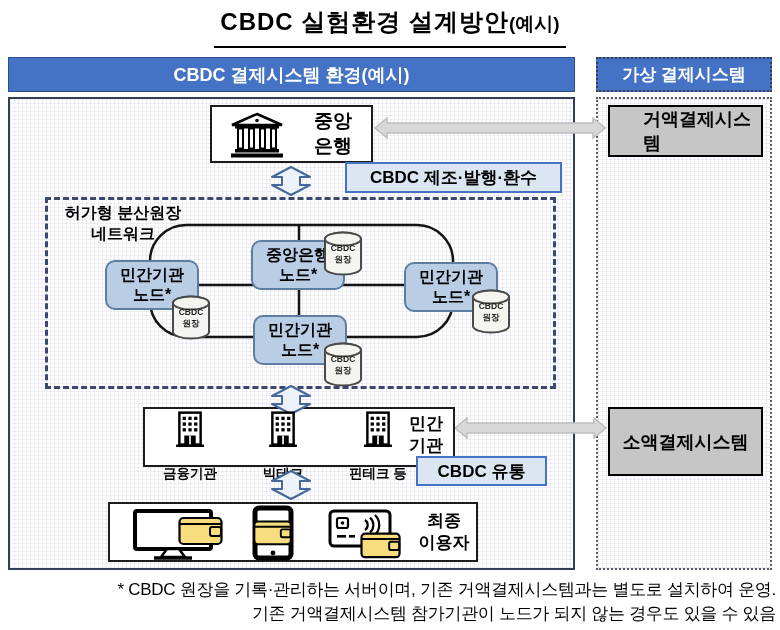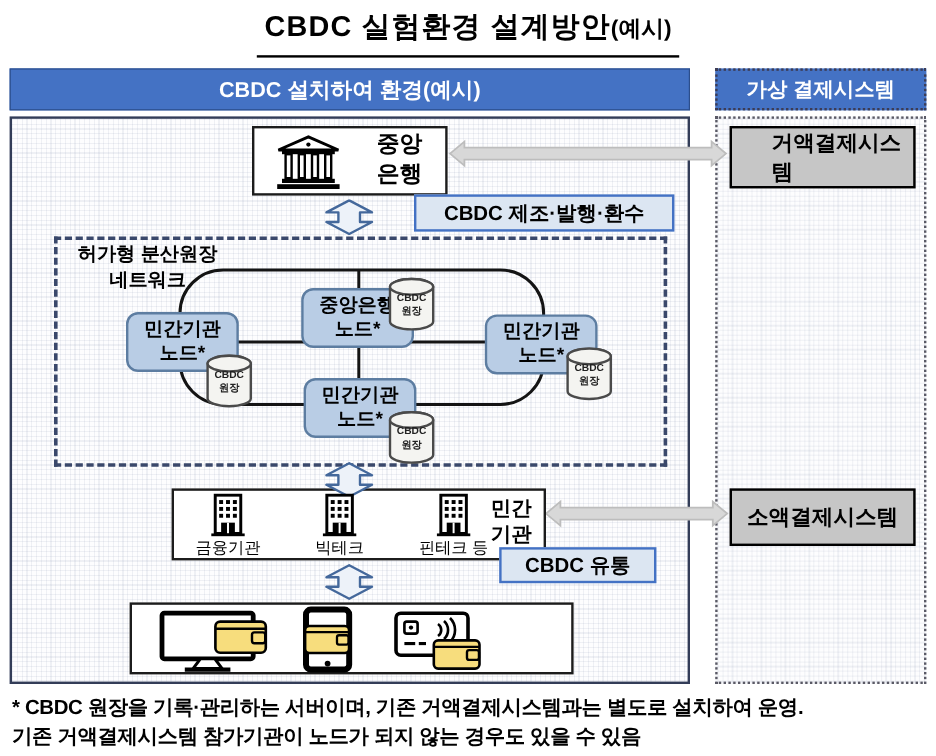--- a/index.html
+++ b/index.html
@@ -45,49 +45,49 @@
   .node-left{left:105px;top:260px;width:94px;height:50px;}
   .node-right{left:404px;top:262px;width:94px;height:50px;}
   .node-bottom{left:253px;top:315px;width:94px;height:50px;}
   
   .cyl{width:42px;height:47px;z-index:4;}
   .cyl-text{position:absolute;left:0;top:13px;width:42px;text-align:center;
             font-size:8.5px;font-weight:700;line-height:1.25;color:#222;}
   
   .inst-box{left:143px;top:407px;width:312px;height:60px;z-index:2;}
   .inst-item{position:absolute;top:411px;text-align:center;z-index:3;}
-  .inst-label{font-size:13.5px;font-weight:400;margin-top:1px;}
+  .inst-label{font-size:13.5px;font-weight:700;margin-top:18px;}
   .group-text{left:399px;top:413px;width:54px;text-align:center;font-size:17px;font-weight:700;line-height:1.3;z-index:3;}
   
   .eu-box{left:108px;top:502px;width:370px;height:60px;z-index:2;}
   .eu-text{left:413px;top:510px;width:62px;text-align:center;font-size:17px;font-weight:700;line-height:1.3;z-index:3;}
   
   .gbox{background:#c6c6c6;border:2px solid #000;box-sizing:border-box;
         font-size:18px;font-weight:700;display:flex;align-items:center;justify-content:center;z-index:3;}
   .gbox-top{left:608px;top:105px;width:155px;height:52px;padding-left:33px;}
-  .gbox-bottom{left:608px;top:407px;width:155px;height:48px;}
+  .gbox-bottom{left:608px;top:407px;width:155px;height:69px;}
   
   .arrow{z-index:2;}
   .v-arrow{width:44px;height:30px;}
   
-  .footnote{left:10px;top:578px;width:766px;font-size:17px;font-weight:700;line-height:1.42;letter-spacing:-0.3px;}
+  .footnote{left:10px;top:578px;width:766px;font-size:17px;font-weight:400;line-height:1.42;letter-spacing:-0.3px;text-align:right;}
   .footnote p{margin:0;}
   .footnote .fn2{}
   svg{display:block;}
 </style>
 </head>
 <body>
 
 <div id="stage">
 
   <div class="abs title-wrap">
     <div class="title-inner"><span class="title-main">CBDC 실험환경 설계방안</span><span class="title-suffix">(예시)</span></div>
   </div>
 
-  <div class="abs hdr hdr-main">CBDC 설치하여 환경(예시)</div>
+  <div class="abs hdr hdr-main">CBDC 결제시스템 환경(예시)</div>
   <div class="abs hdr hdr-right">가상 결제시스템</div>
 
   <div class="abs panel-main grid-bg"></div>
   <div class="abs panel-right grid-bg"></div>
 
   <svg class="abs arrow" style="left:374px;top:115px;" width="232" height="26">
     <polygon points="1,13 13,3 13,8 219,8 219,3 231,13 219,23 219,18 13,18 13,23" fill="#d8d8d8" stroke="#bdbdbd" stroke-width="1.5"></polygon>
   </svg>
   <svg class="abs arrow" style="left:454px;top:415px;" width="153" height="26">
     <polygon points="1,13 13,3 13,8 140,8 140,3 152,13 140,23 140,18 13,18 13,23" fill="#d8d8d8" stroke="#bdbdbd" stroke-width="1.5"></polygon>
@@ -288,20 +288,24 @@
     <path d="M42 9.5 a10 10 0 0 1 0 15" stroke="#000" stroke-width="2.2" fill="none"></path>
     <path d="M47 7 a14 14 0 0 1 0 20" stroke="#000" stroke-width="2.2" fill="none"></path>
     <rect x="9" y="27" width="9" height="2.6" fill="#000"></rect>
     <rect x="21" y="27" width="6" height="2.6" fill="#000"></rect>
   </svg>
   <svg class="abs" style="left:360px;top:530px;z-index:4;" width="42" height="29" viewBox="0 0 46 32">
     <rect x="1.5" y="4" width="42" height="26" rx="4" fill="#f7dd7d" stroke="#000" stroke-width="2.4"></rect>
     <path d="M2,10 h41" stroke="#000" stroke-width="2.2"></path>
     <rect x="32" y="13" width="11" height="9" rx="2" fill="#f7dd7d" stroke="#000" stroke-width="2.2"></rect>
   </svg>
+  <div class="abs eu-text">
+    <div>최종</div>
+    <div>이용자</div>
+  </div>
 
   <div class="abs gbox gbox-top">거액결제시스템</div>
   <div class="abs gbox gbox-bottom">소액결제시스템</div>
 
   <div class="abs footnote">
     <p class="fn1">* CBDC 원장을 기록·관리하는 서버이며, 기존 거액결제시스템과는 별도로 설치하여 운영.</p>
     <p class="fn2">기존 거액결제시스템 참가기관이 노드가 되지 않는 경우도 있을 수 있음</p>
   </div>
 
 </div>

